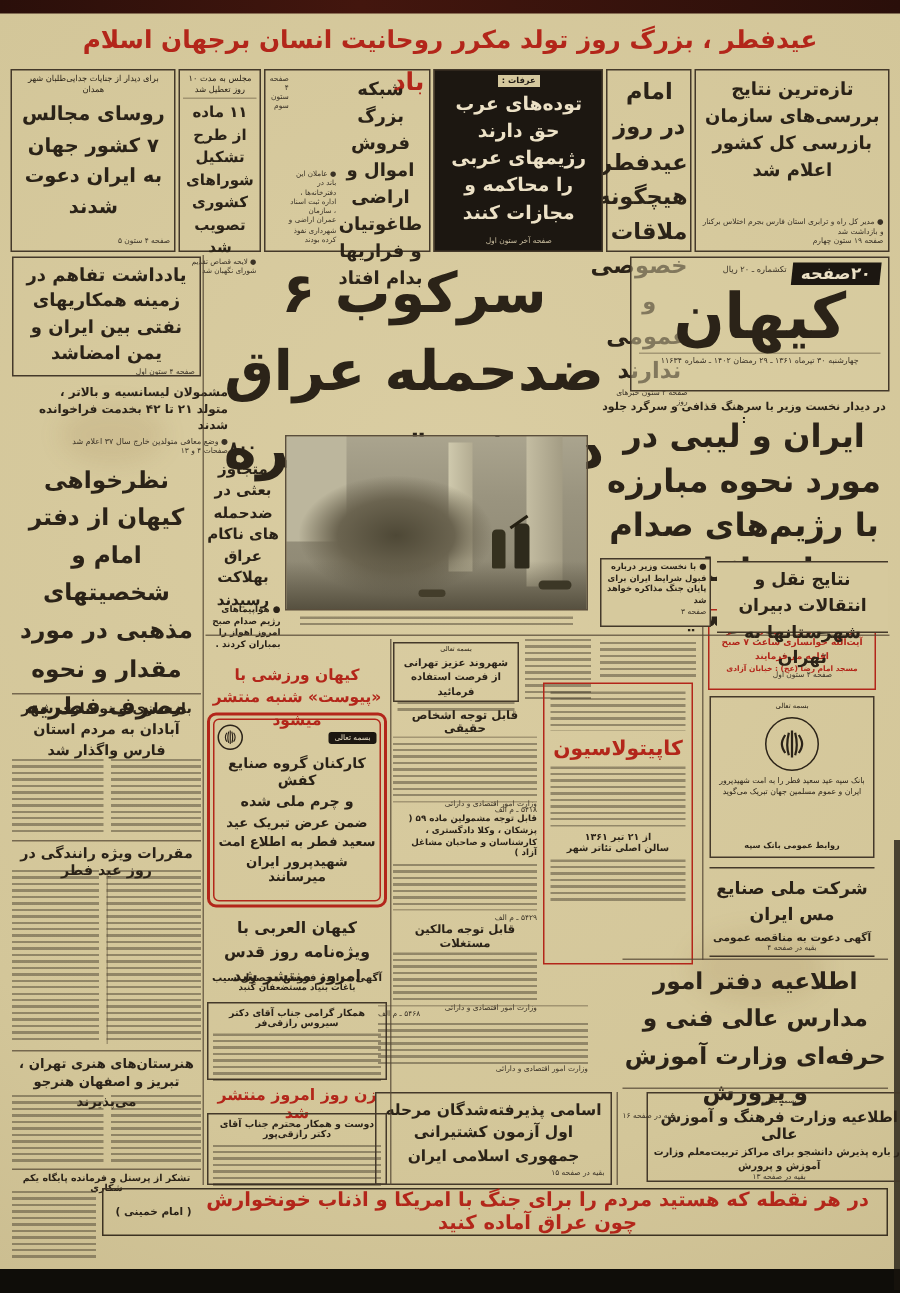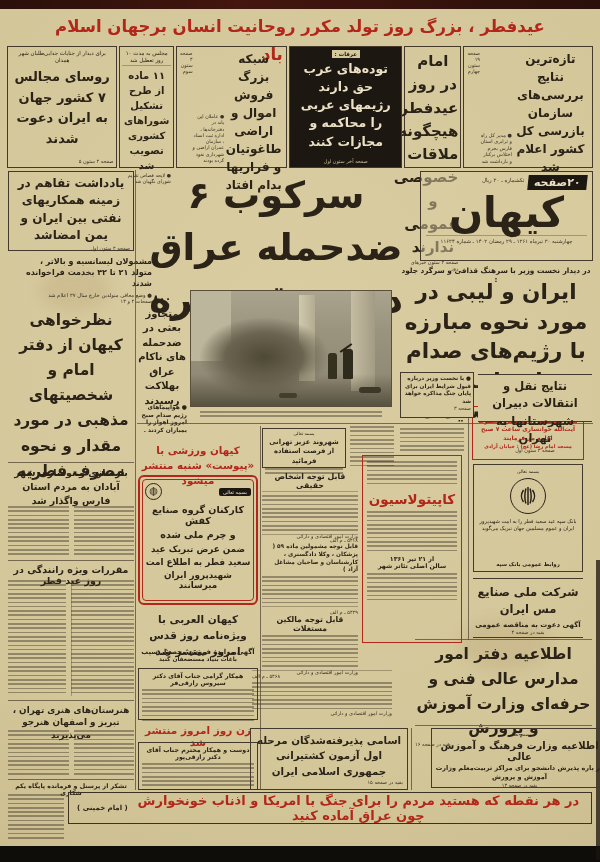--- a/index.html
+++ b/index.html
@@ -33,21 +33,21 @@
 
   <div class="b" style="left:0;top:0;width:600px;height:9px;background:linear-gradient(90deg,#2a0f0a,#43160e 40%,#2a0f0a);"></div>
   <div class="b" style="left:0;top:846px;width:600px;height:16px;background:#0f0d09;"></div>
   <div class="b" style="left:596px;top:560px;width:4px;height:300px;background:#1a140d;opacity:.75;"></div>
   <div class="stain" style="left:40px;top:270px;width:70px;height:40px;background:rgba(125,85,35,.10);"></div>
   <div class="stain" style="left:460px;top:620px;width:90px;height:50px;background:rgba(125,85,35,.10);"></div>
 
   <div class="b ttl red" style="left:30px;top:13px;width:540px;height:28px;font-size:16.5px;line-height:28px;">عیدفطر ، بزرگ روز تولد مکرر روحانیت انسان برجهان اسلام مبارک باد</div>
 
   <div class="b" style="left:7px;top:46px;width:586px;height:122px;display:flex;gap:2px;">
-    <div class="bx" style="width:133px;display:flex;flex-direction:row;padding:3px;justify-content:space-between;">
+    <div class="bx" style="width:133px;display:flex;flex-direction:column;padding:3px;justify-content:space-between;">
       <div class="ttl" style="font-size:12px;line-height:1.5;">تازه‌ترین نتایج بررسی‌های سازمان بازرسی کل کشور اعلام شد</div>
       <div style="margin-top:auto;font-size:5px;color:#3a3226;line-height:1.3;">● مدیر کل راه و ترابری استان فارس بجرم اختلاس برکنار و بازداشت شد</div>
       <div class="pg">صفحه ۱۹ ستون چهارم</div>
     </div>
     <div class="bx" style="width:51px;display:flex;flex-direction:column;padding:3px 2px;">
       <div class="ttl" style="font-size:15px;line-height:1.55;">امام در روز عیدفطر هیچگونه ملاقات خصوصی و عمومی ندارند</div>
       <div class="pg" style="margin-top:auto;">صفحه ۲ ستون خبرهای روز</div>
     </div>
     <div class="bx blackbox" style="width:115px;display:flex;flex-direction:column;padding:3px;text-align:center;">
       <span class="chip" style="align-self:center;">عرفات :</span>

